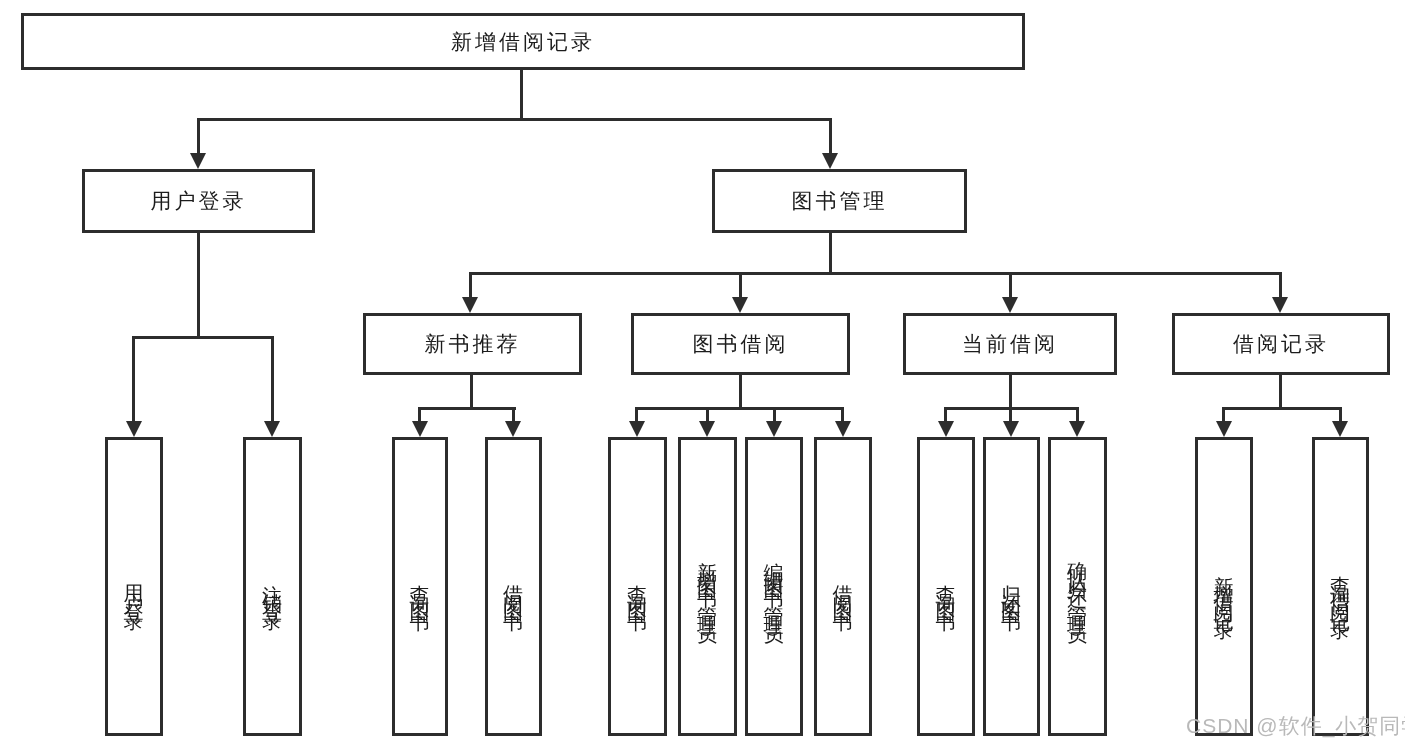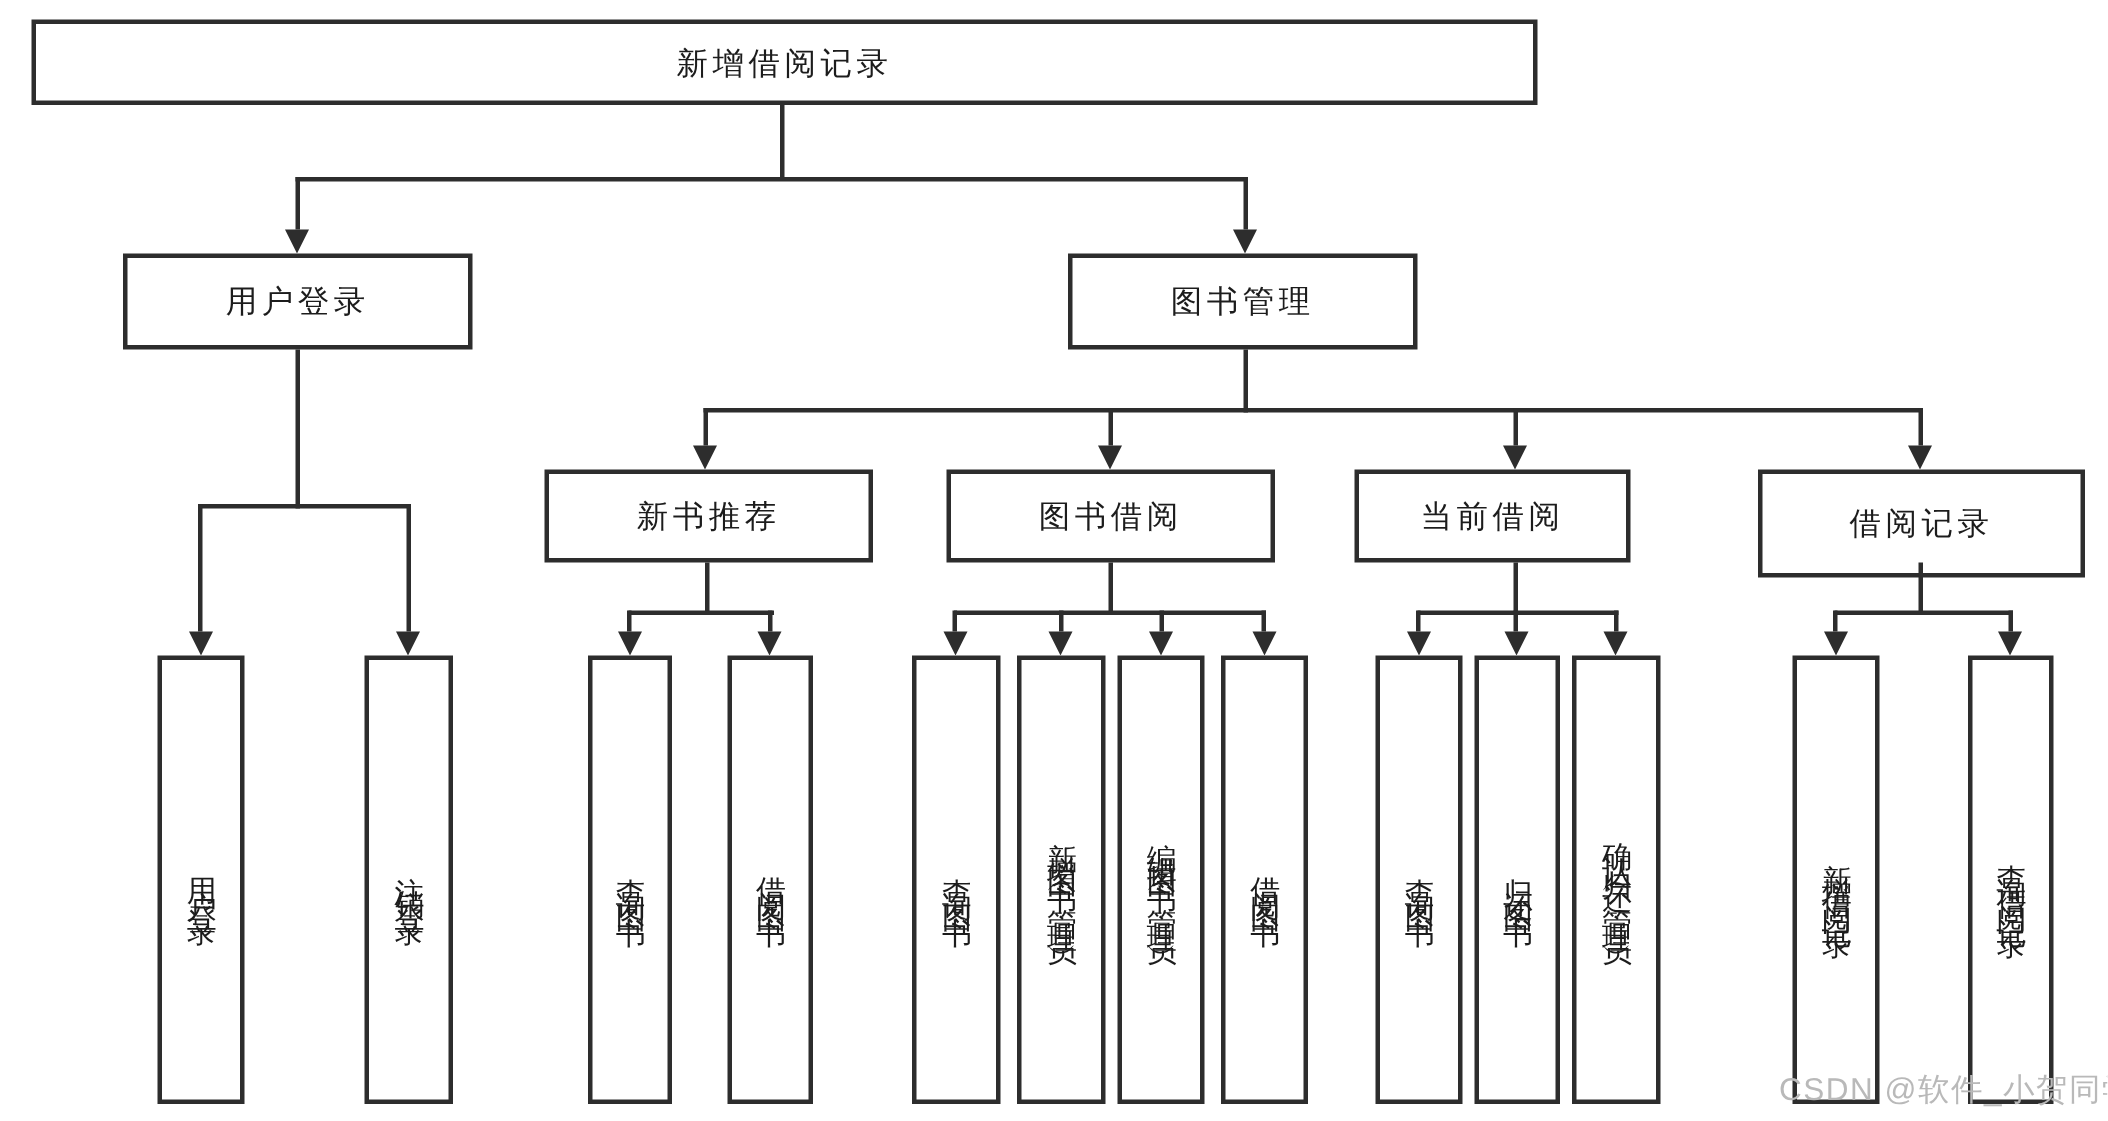--- a/index.html
+++ b/index.html
@@ -36,21 +36,21 @@
   <div class="box" style="left:21px;top:13px;width:1004px;height:57px;">新增借阅记录</div>
 
   <div class="ln" style="left:520px;top:70px;width:3px;height:48px;"></div>
   <div class="ln" style="left:197px;top:118px;width:635px;height:3px;"></div>
   <div class="ln" style="left:197px;top:118px;width:3px;height:35px;"></div>
   <div class="ah" style="left:190px;top:153px;"></div>
   <div class="ln" style="left:829px;top:118px;width:3px;height:35px;"></div>
   <div class="ah" style="left:822px;top:153px;"></div>
 
   <div class="box" style="left:82px;top:169px;width:233px;height:64px;">用户登录</div>
-  <div class="box" style="left:712px;top:169px;width:233px;height:64px;">图书管理</div>
+  <div class="box" style="left:712px;top:169px;width:255px;height:64px;">图书管理</div>
 
   <div class="ln" style="left:197px;top:233px;width:3px;height:106px;"></div>
   <div class="ln" style="left:133px;top:336px;width:141px;height:3px;"></div>
   <div class="ln" style="left:132px;top:336px;width:3px;height:85px;"></div>
   <div class="ah" style="left:126px;top:421px;"></div>
   <div class="ln" style="left:271px;top:336px;width:3px;height:85px;"></div>
   <div class="ah" style="left:264px;top:421px;"></div>
 
   <div class="ln" style="left:829px;top:233px;width:3px;height:42px;"></div>
   <div class="ln" style="left:469px;top:272px;width:813px;height:3px;"></div>
@@ -58,22 +58,22 @@
   <div class="ah" style="left:462px;top:297px;"></div>
   <div class="ln" style="left:739px;top:272px;width:3px;height:25px;"></div>
   <div class="ah" style="left:732px;top:297px;"></div>
   <div class="ln" style="left:1009px;top:272px;width:3px;height:25px;"></div>
   <div class="ah" style="left:1002px;top:297px;"></div>
   <div class="ln" style="left:1279px;top:272px;width:3px;height:25px;"></div>
   <div class="ah" style="left:1272px;top:297px;"></div>
 
   <div class="box" style="left:631px;top:313px;width:219px;height:62px;">图书借阅</div>
   <div class="box" style="left:363px;top:313px;width:219px;height:62px;">新书推荐</div>
-  <div class="box" style="left:903px;top:313px;width:184px;height:62px;">当前借阅</div>
-  <div class="box" style="left:1172px;top:313px;width:218px;height:72px;">借阅记录</div>
+  <div class="box" style="left:903px;top:313px;width:214px;height:62px;">当前借阅</div>
+  <div class="box" style="left:1172px;top:313px;width:218px;height:62px;">借阅记录</div>
 
   <div class="ln" style="left:470px;top:375px;width:3px;height:35px;"></div>
   <div class="ln" style="left:419px;top:407px;width:97px;height:3px;"></div>
   <div class="ln" style="left:418px;top:407px;width:3px;height:14px;"></div>
   <div class="ah" style="left:412px;top:421px;"></div>
   <div class="ln" style="left:512px;top:407px;width:3px;height:14px;"></div>
   <div class="ah" style="left:505px;top:421px;"></div>
 
   <div class="ln" style="left:739px;top:375px;width:3px;height:35px;"></div>
   <div class="ln" style="left:636px;top:407px;width:208px;height:3px;"></div>

